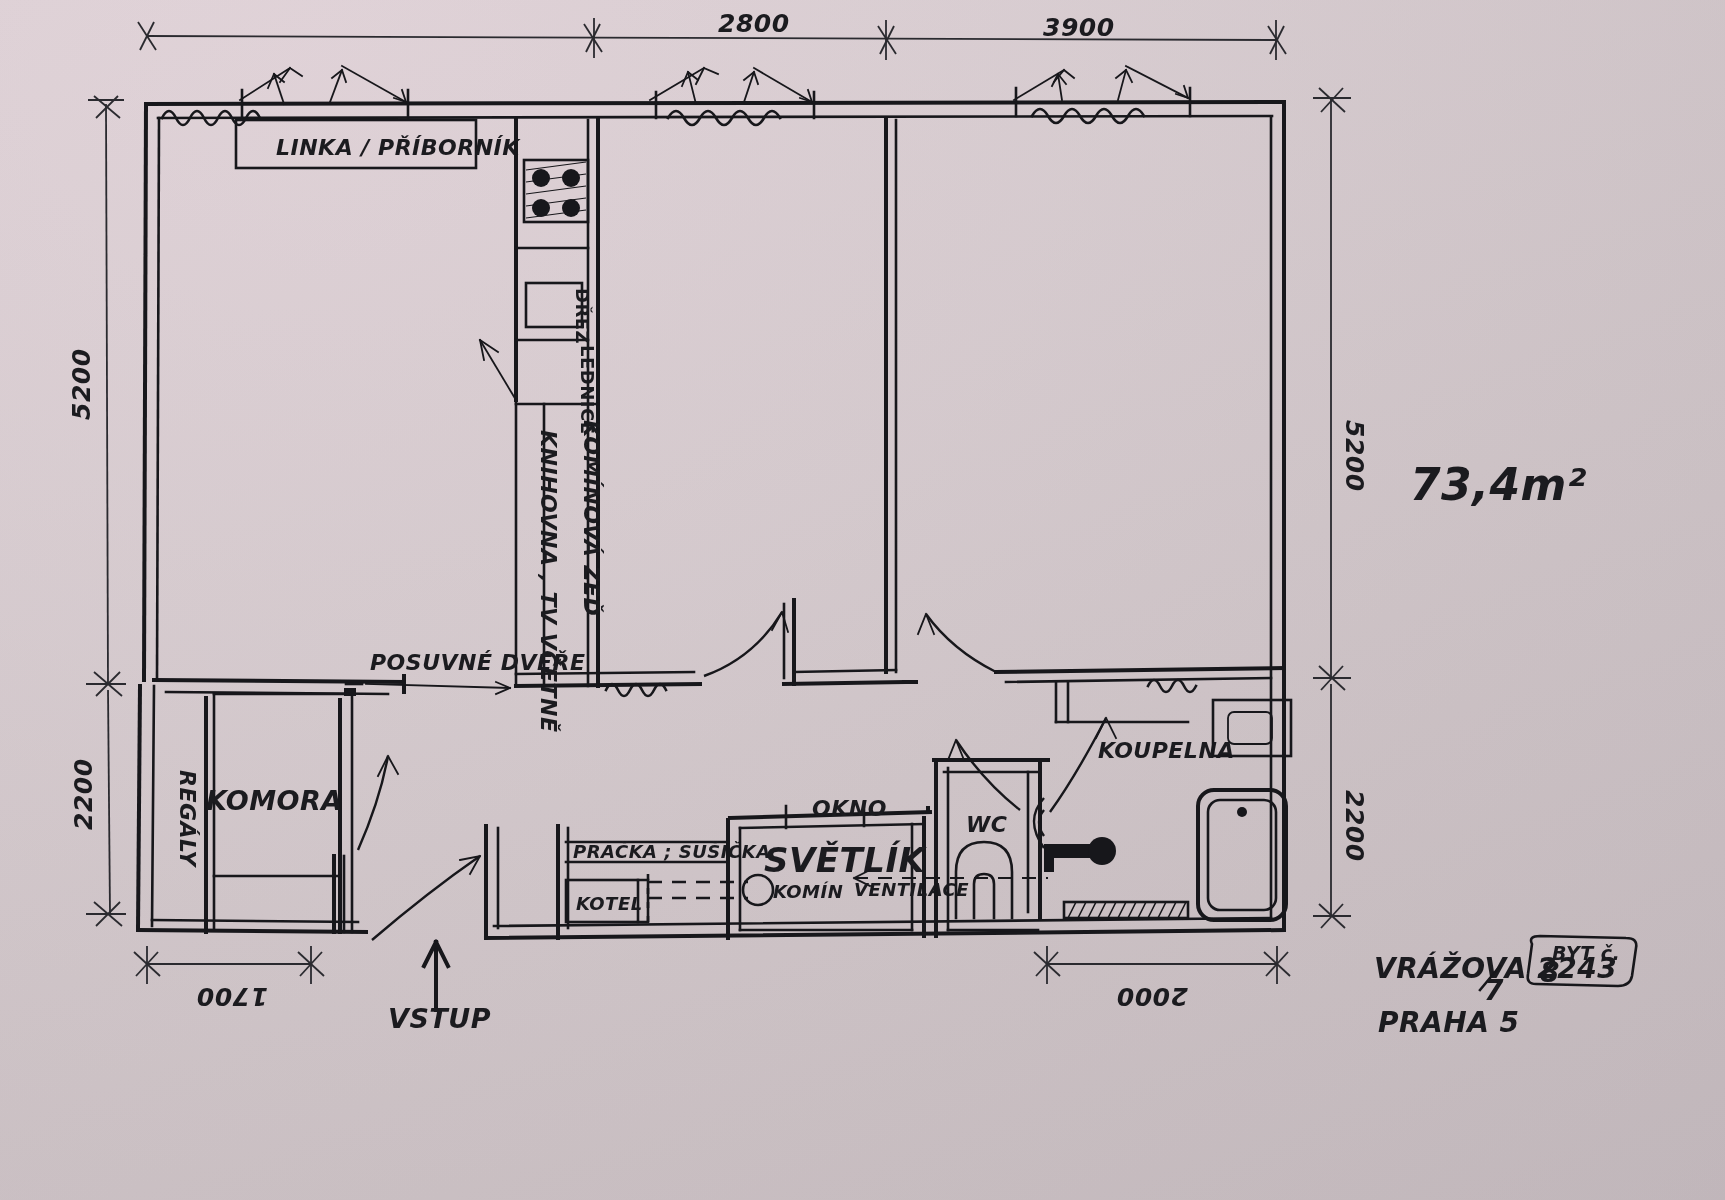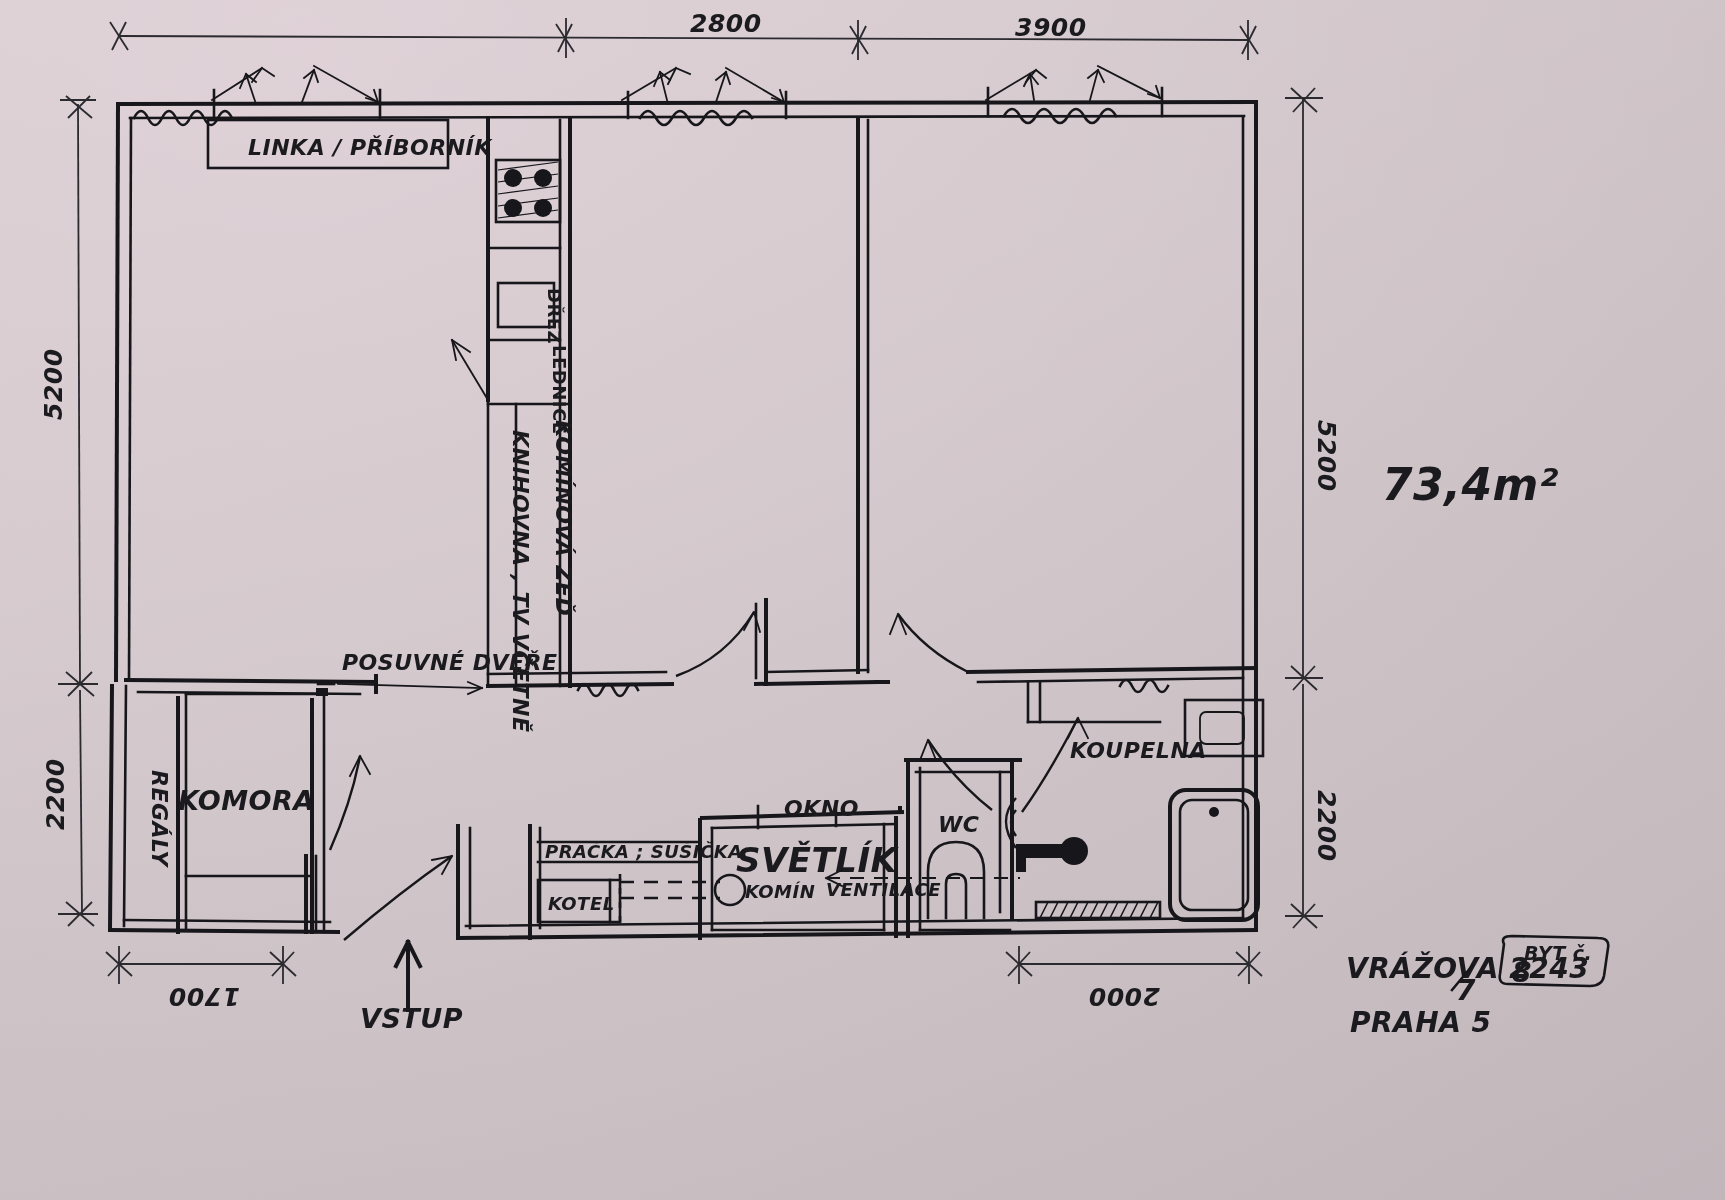--- a/index.html
+++ b/index.html
@@ -10,21 +10,21 @@
     position:relative;
   }
   
   #paper{
     position:absolute;inset:0;
     background:
       radial-gradient(ellipse at 18% 4%, #efe7ea 0%, #e9e3e5 38%, #e2dcde 70%, #dcd6d9 100%),
       linear-gradient(160deg,#f0e9ec 0%,#e6e0e2 55%,#dfd9db 100%);
     background-blend-mode:multiply;
   }
-  #sheet{position:absolute;inset:0;}
+  #sheet{position:absolute;inset:0;margin-left:28px;}
   svg{position:absolute;left:0;top:0;width:1725px;height:1200px;}
   .hand{
     font-family:"DejaVu Sans",sans-serif;
     font-weight:700;
     fill:#1b1b1f;
     letter-spacing:.5px;
   }
   .hand.it{font-style:italic;}
   .dim{font-size:25px;}
   .lbl{font-size:22px;}

